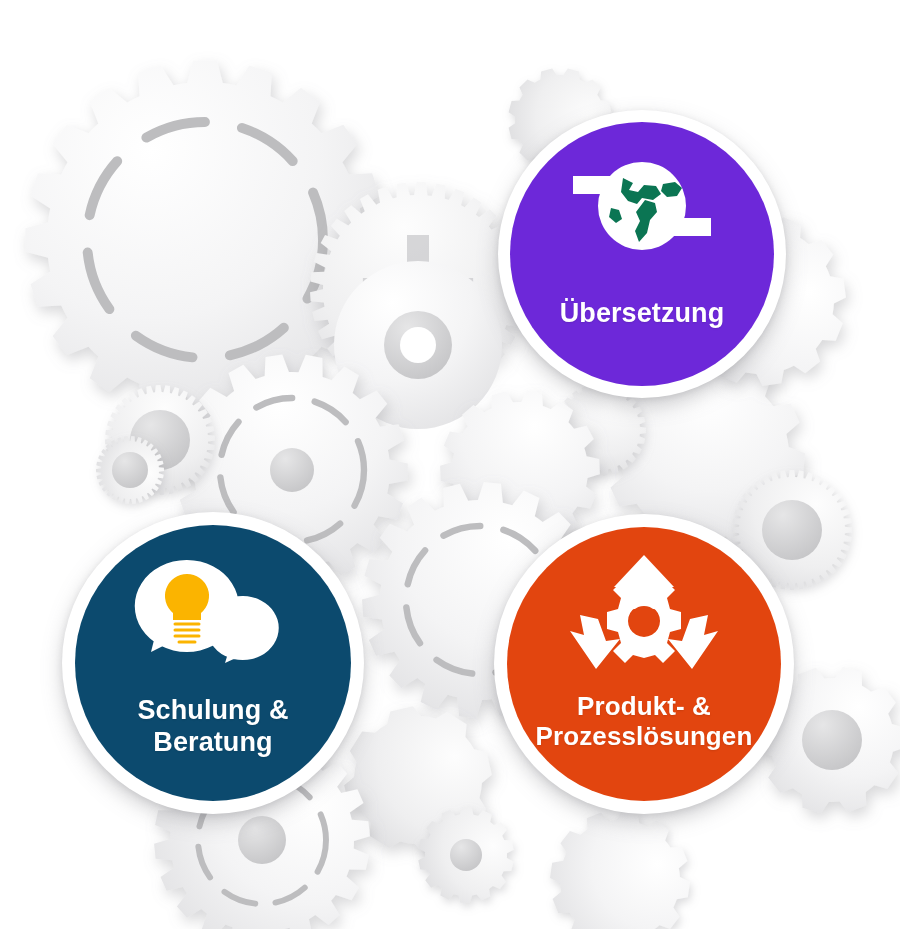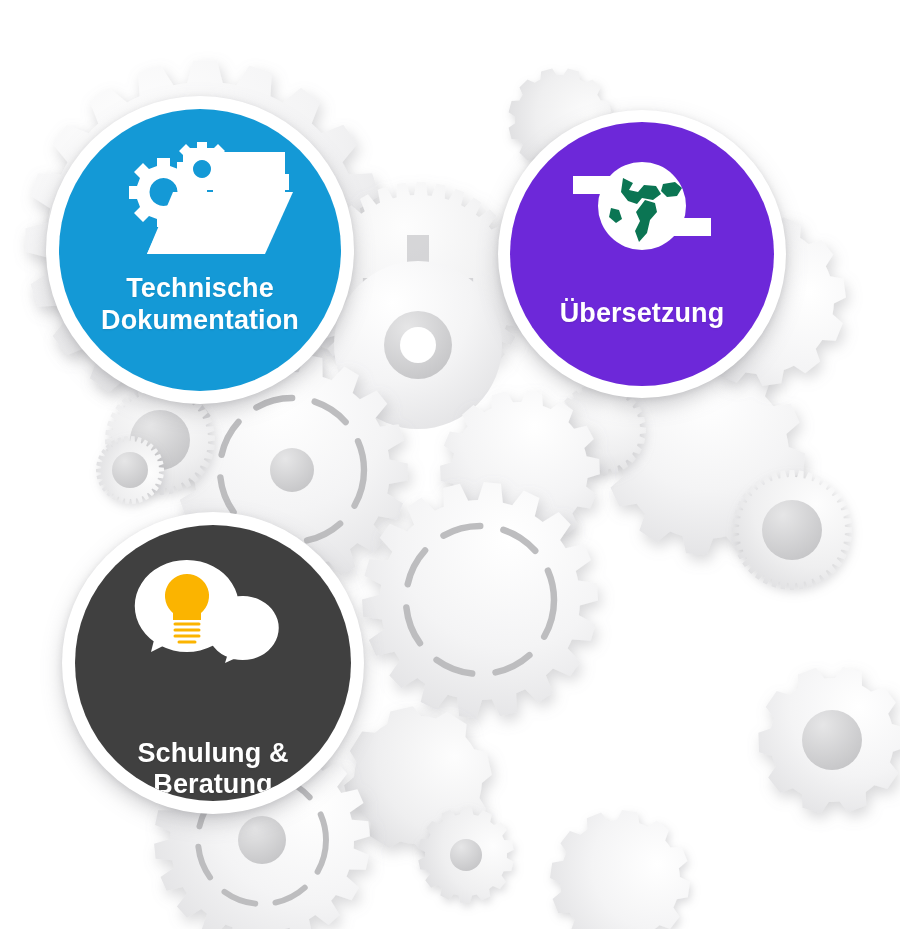--- a/index.html
+++ b/index.html
@@ -50,21 +50,21 @@
   #node-doc .node-disc {left:13px;top:13px;width:282px;height:282px;background:#1499d6;}
   #node-doc .node-icon {margin-top:30px;height:122px;}
   #node-doc .node-label{margin-top:12px;font-size:27px;}
 
   #node-trans    {left:498px; top:110px; width:288px;height:288px;}
   #node-trans .node-disc{left:12px;top:12px;width:264px;height:264px;background:#6d28d9;}
   #node-trans .node-icon{margin-top:32px;height:118px;}
   #node-trans .node-label{margin-top:26px;font-size:27px;}
 
   #node-train    {left:62px;  top:512px; width:302px;height:302px;}
-  #node-train .node-disc{left:13px;top:13px;width:276px;height:276px;background:#404040;justify-content:space-between;}
+  #node-train .node-disc{left:13px;top:13px;width:276px;height:276px;background:#0c4a6e;}
   #node-train .node-icon{margin-top:32px;height:118px;}
   #node-train .node-label{margin-top:20px;font-size:27px;}
 
   #node-prod     {left:494px; top:514px; width:300px;height:300px;}
   #node-prod .node-disc{left:13px;top:13px;width:274px;height:274px;background:#e2450f;}
   #node-prod .node-icon{margin-top:26px;height:126px;}
   #node-prod .node-label{margin-top:12px;font-size:26px;}
 </style>
 </head>
 <body>
@@ -162,46 +162,20 @@
         <g filter="url(#gsh)">
           <path d="M832.69 286.13L845.48 290.56L845.48 309.44L832.69 313.87A74.00 74.00 0 0 1 829.88 324.34L829.88 324.34L838.75 334.57L829.31 350.91L816.02 348.35A74.00 74.00 0 0 1 808.35 356.02L808.35 356.02L810.91 369.31L794.57 378.75L784.34 369.88A74.00 74.00 0 0 1 773.87 372.69L773.87 372.69L769.44 385.48L750.56 385.48L746.13 372.69A74.00 74.00 0 0 1 735.66 369.88L735.66 369.88L725.43 378.75L709.09 369.31L711.65 356.02A74.00 74.00 0 0 1 703.98 348.35L703.98 348.35L690.69 350.91L681.25 334.57L690.12 324.34A74.00 74.00 0 0 1 687.31 313.87L687.31 313.87L674.52 309.44L674.52 290.56L687.31 286.13A74.00 74.00 0 0 1 690.12 275.66L690.12 275.66L681.25 265.43L690.69 249.09L703.98 251.65A74.00 74.00 0 0 1 711.65 243.98L711.65 243.98L709.09 230.69L725.43 221.25L735.66 230.12A74.00 74.00 0 0 1 746.13 227.31L746.13 227.31L750.56 214.52L769.44 214.52L773.87 227.31A74.00 74.00 0 0 1 784.34 230.12L784.34 230.12L794.57 221.25L810.91 230.69L808.35 243.98A74.00 74.00 0 0 1 816.02 251.65L816.02 251.65L829.31 249.09L838.75 265.43L829.88 275.66A74.00 74.00 0 0 1 832.69 286.13Z" fill="url(#gBody)" transform="rotate(112 760 300)"></path>
         </g>
         <g filter="url(#gshSmall)">
           <path d="M158.90 467.63L163.96 468.29L163.96 471.71L158.90 472.37A29.00 29.00 0 0 1 158.76 473.69L158.76 473.69L163.57 475.39L162.86 478.73L157.78 478.32A29.00 29.00 0 0 1 157.37 479.59L157.37 479.59L161.72 482.25L160.33 485.37L155.44 483.92A29.00 29.00 0 0 1 154.77 485.07L154.77 485.07L158.48 488.58L156.47 491.34L151.99 488.90A29.00 29.00 0 0 1 151.10 489.90L151.10 489.90L153.99 494.09L151.45 496.38L147.58 493.06A29.00 29.00 0 0 1 146.50 493.85L146.50 493.85L148.46 498.55L145.50 500.26L142.40 496.21A29.00 29.00 0 0 1 141.18 496.76L141.18 496.76L142.12 501.77L138.87 502.82L136.68 498.22A29.00 29.00 0 0 1 135.37 498.50L135.37 498.50L135.25 503.59L131.85 503.95L130.67 498.99A29.00 29.00 0 0 1 129.33 498.99L129.33 498.99L128.15 503.95L124.75 503.59L124.63 498.50A29.00 29.00 0 0 1 123.32 498.22L123.32 498.22L121.13 502.82L117.88 501.77L118.82 496.76A29.00 29.00 0 0 1 117.60 496.21L117.60 496.21L114.50 500.26L111.54 498.55L113.50 493.85A29.00 29.00 0 0 1 112.42 493.06L112.42 493.06L108.55 496.38L106.01 494.09L108.90 489.90A29.00 29.00 0 0 1 108.01 488.90L108.01 488.90L103.53 491.34L101.52 488.58L105.23 485.07A29.00 29.00 0 0 1 104.56 483.92L104.56 483.92L99.67 485.37L98.28 482.25L102.63 479.59A29.00 29.00 0 0 1 102.22 478.32L102.22 478.32L97.14 478.73L96.43 475.39L101.24 473.69A29.00 29.00 0 0 1 101.10 472.37L101.10 472.37L96.04 471.71L96.04 468.29L101.10 467.63A29.00 29.00 0 0 1 101.24 466.31L101.24 466.31L96.43 464.61L97.14 461.27L102.22 461.68A29.00 29.00 0 0 1 102.63 460.41L102.63 460.41L98.28 457.75L99.67 454.63L104.56 456.08A29.00 29.00 0 0 1 105.23 454.93L105.23 454.93L101.52 451.42L103.53 448.66L108.01 451.10A29.00 29.00 0 0 1 108.90 450.10L108.90 450.10L106.01 445.91L108.55 443.62L112.42 446.94A29.00 29.00 0 0 1 113.50 446.15L113.50 446.15L111.54 441.45L114.50 439.74L117.60 443.79A29.00 29.00 0 0 1 118.82 443.24L118.82 443.24L117.88 438.23L121.13 437.18L123.32 441.78A29.00 29.00 0 0 1 124.63 441.50L124.63 441.50L124.75 436.41L128.15 436.05L129.33 441.01A29.00 29.00 0 0 1 130.67 441.01L130.67 441.01L131.85 436.05L135.25 436.41L135.37 441.50A29.00 29.00 0 0 1 136.68 441.78L136.68 441.78L138.87 437.18L142.12 438.23L141.18 443.24A29.00 29.00 0 0 1 142.40 443.79L142.40 443.79L145.50 439.74L148.46 441.45L146.50 446.15A29.00 29.00 0 0 1 147.58 446.94L147.58 446.94L151.45 443.62L153.99 445.91L151.10 450.10A29.00 29.00 0 0 1 151.99 451.10L151.99 451.10L156.47 448.66L158.48 451.42L154.77 454.93A29.00 29.00 0 0 1 155.44 456.08L155.44 456.08L160.33 454.63L161.72 457.75L157.37 460.41A29.00 29.00 0 0 1 157.78 461.68L157.78 461.68L162.86 461.27L163.57 464.61L158.76 466.31A29.00 29.00 0 0 1 158.90 467.63Z" fill="url(#gBody2)" transform="rotate(119 130 470)"></path>
           <circle cx="130" cy="470" r="18" fill="url(#hubGrad)"></circle>
         </g>
       </g>
   </svg>
 
-  <div class="node" id="node-doc">
-    <div class="node-disc">
-      <div class="node-icon">
-        <svg width="190" height="120" viewBox="0 0 190 120" xmlns="http://www.w3.org/2000/svg">
-          <g fill="#ffffff">
-
-            <path d="M92 2 h10 v6 h7 l4-4 7 7 -4 4 v7 h6 v10 h-6 v7 l4 4 -7 7 -4-4 h-7 v6 h-10 v-6 h-7 l-4 4 -7-7 4-4 v-7 h-6 V22 h6 v-7 l-4-4 7-7 4 4 h7 z
-                     M97 20 a9 9 0 1 0 .01 0 z"></path>
-
-            <path d="M52 18 h13 v8 l8 3 6-6 9 9 -6 6 3 8 h8 v13 h-8 l-3 8 6 6 -9 9 -6-6 -8 3 v8 H52 v-8 l-8-3 -6 6 -9-9 6-6 -3-8 h-8 V46 h8 l3-8 -6-6 9-9 6 6 8-3 z
-                     M58.5 38 a14 14 0 1 0 .01 0 z"></path>
-
-            <path d="M108 12 h72 v40 h-72 z"></path>
-
-            <path d="M86 44 h42 l10-10 h46 v16 h-98 z"></path>
-
-            <path d="M70 52 h118 l-28 62 h-118 z"></path>
-
-            <path d="M68 52 h6 l-26 62 h-6 z"></path>
-          </g>
-        </svg>
-      </div>
-      <div class="node-label">Technische
-Dokumentation</div>
-    </div>
-  </div>
 
   <div class="node" id="node-trans">
     <div class="node-disc">
       <div class="node-icon">
         <svg width="150" height="118" viewBox="0 0 150 118" xmlns="http://www.w3.org/2000/svg">
           <g fill="#ffffff">
 
             <circle cx="75" cy="52" r="44"></circle>
 
             <path d="M6 22 h58 v-12 l26 21 -26 21 v-12 H6 z"></path>
@@ -241,14 +215,37 @@
             <path d="M42 78 h24"></path>
             <path d="M46 84 h16"></path>
           </g>
         </svg>
       </div>
       <div class="node-label">Schulung &amp;
 Beratung</div>
     </div>
   </div>
 
+  <div class="node" id="node-prod">
+    <div class="node-disc">
+      <div class="node-icon">
+        <svg width="160" height="126" viewBox="0 0 160 126" xmlns="http://www.w3.org/2000/svg">
+          <g fill="#ffffff">
+
+            <path d="M80 2 l30 32 h-15 v22 h-30 V34 H50 z"></path>
+
+            <path d="M16 62 l4 20 -14 -4 26 38 24 -30 -14 2 -8 -22 z"></path>
+
+            <path d="M144 62 l-4 20 14 -4 -26 38 -24 -30 14 2 8 -22 z"></path>
+
+            <path d="M80 30
+                     l11 3 8-8 12 12 -8 8 3 11 11 3 v17 l-11 3 -3 11 8 8 -12 12 -8-8 -11 3 -11-3 -8 8 -12-12 8-8 -3-11 -11-3 V59 l11-3 3-11 -8-8 12-12 8 8 z
+                     M80 52 a16 16 0 1 0 .01 0 z"></path>
+          </g>
+          <circle cx="80" cy="68" r="15" fill="#e2450f"></circle>
+        </svg>
+      </div>
+      <div class="node-label">Produkt- &amp;
+Prozesslösungen</div>
+    </div>
+  </div>
 
 </div>
 
 </body></html>

